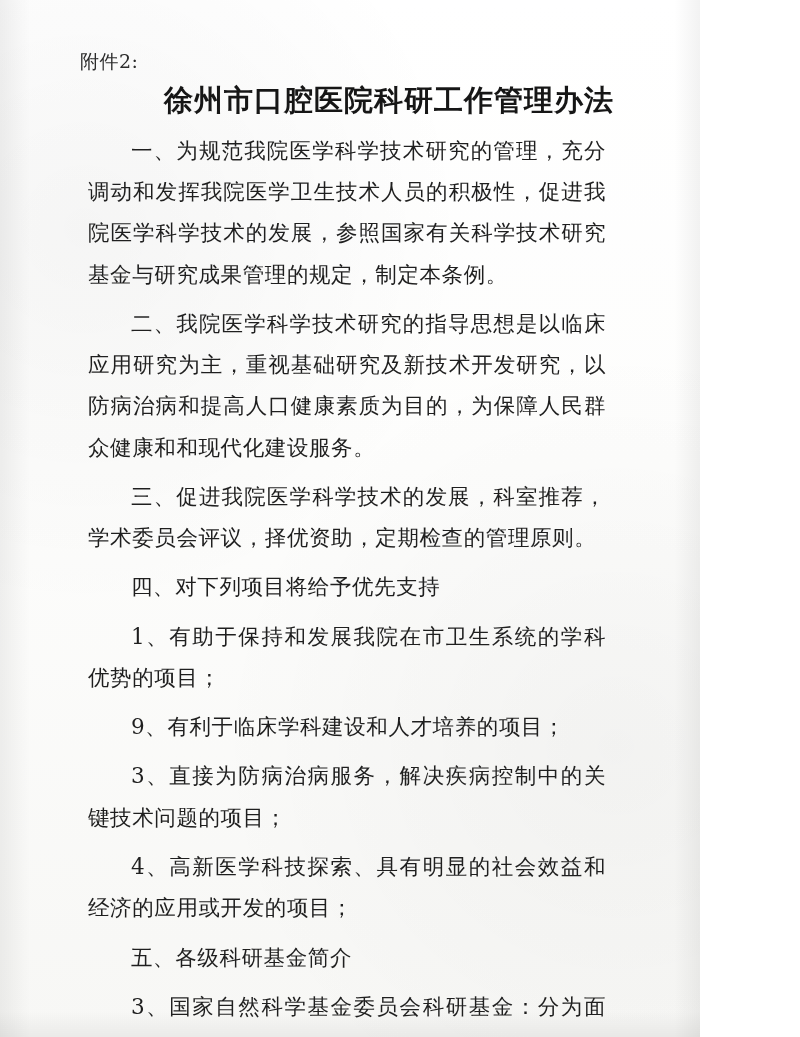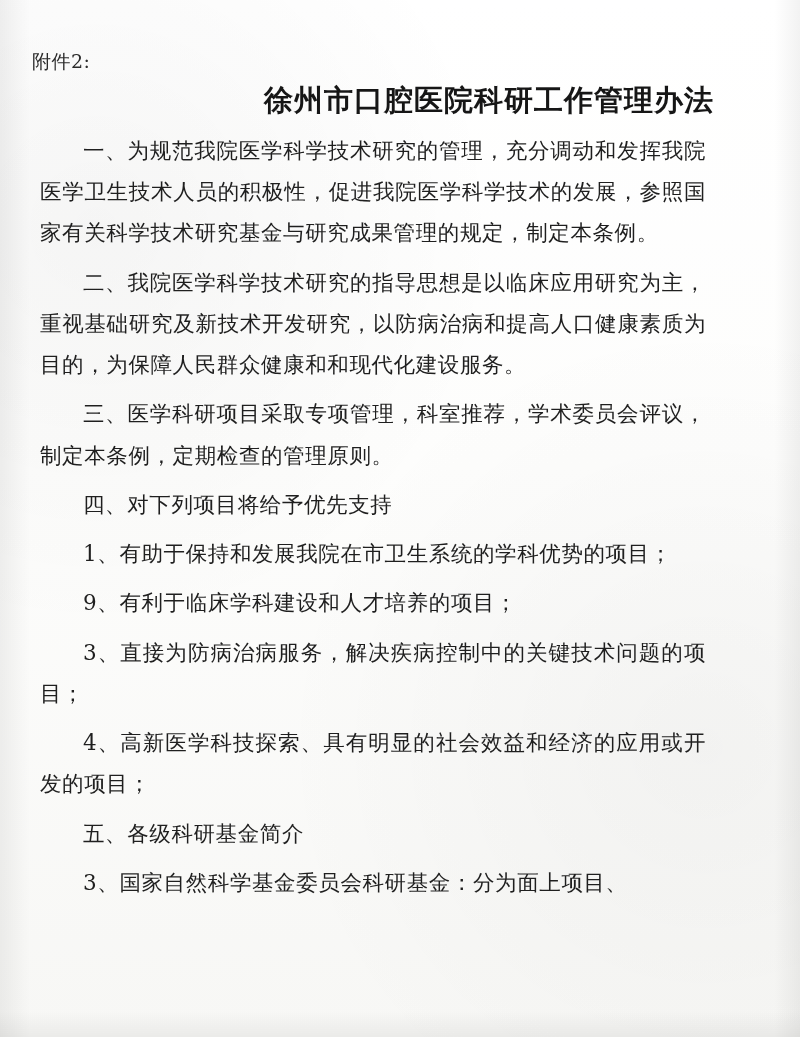--- a/index.html
+++ b/index.html
@@ -8,29 +8,29 @@
     background: #ffffff;
   }
   body {
     width: 800px;
     height: 1037px;
     overflow: hidden;
     font-family: "DejaVu Serif", "Liberation Serif", serif;
   }
   .page {
     position: relative;
-    width: 800px;
+    width: 700px;
     height: 1037px;
     background: #fbfbfa;
     background-image:
       radial-gradient(circle at 12% 22%, rgba(0,0,0,0.035) 0%, rgba(0,0,0,0) 38%),
       radial-gradient(circle at 88% 72%, rgba(0,0,0,0.03) 0%, rgba(0,0,0,0) 42%),
       linear-gradient(180deg, #ffffff 0%, #fdfdfc 45%, #f7f7f5 100%);
     box-sizing: border-box;
-    padding: 48px 86px 0 32px;
+    padding: 48px 86px 0 80px;
   }
   .page::after {
     content: "";
     position: absolute;
     left: 0; top: 0; right: 0; bottom: 0;
     pointer-events: none;
     background:
       linear-gradient(90deg, rgba(0,0,0,0.055) 0px, rgba(0,0,0,0) 30px),
       linear-gradient(270deg, rgba(0,0,0,0.05) 0px, rgba(0,0,0,0) 26px),
       linear-gradient(0deg, rgba(0,0,0,0.05) 0px, rgba(0,0,0,0) 26px);
@@ -69,21 +69,21 @@
 </style>
 </head>
 <body>
 
 <div class="page">
   <div class="content">
     <div class="attachment-label">附件2:</div>
     <h1 class="doc-title">徐州市口腔医院科研工作管理办法</h1>
     <p class="para">一、为规范我院医学科学技术研究的管理，充分调动和发挥我院医学卫生技术人员的积极性，促进我院医学科学技术的发展，参照国家有关科学技术研究基金与研究成果管理的规定，制定本条例。</p>
     <p class="para">二、我院医学科学技术研究的指导思想是以临床应用研究为主，重视基础研究及新技术开发研究，以防病治病和提高人口健康素质为目的，为保障人民群众健康和和现代化建设服务。</p>
-    <p class="para">三、医学科研项目采取专项管理，科室推荐，学术委员会评议，制定本条例，定期检查的管理原则。</p>
+    <p class="para">三、促进我院医学科学技术的发展，科室推荐，学术委员会评议，择优资助，定期检查的管理原则。</p>
     <p class="para">四、对下列项目将给予优先支持</p>
     <p class="para">1、有助于保持和发展我院在市卫生系统的学科优势的项目；</p>
     <p class="para">9、有利于临床学科建设和人才培养的项目；</p>
     <p class="para">3、直接为防病治病服务，解决疾病控制中的关键技术问题的项目；</p>
     <p class="para">4、高新医学科技探索、具有明显的社会效益和经济的应用或开发的项目；</p>
     <p class="para">五、各级科研基金简介</p>
     <p class="para">3、国家自然科学基金委员会科研基金：分为面上项目、</p>
   </div>
 </div>
 

